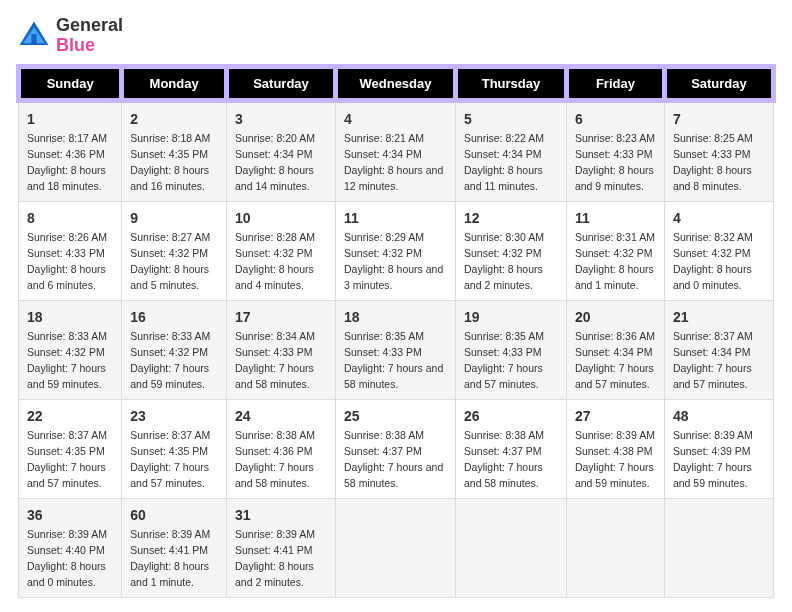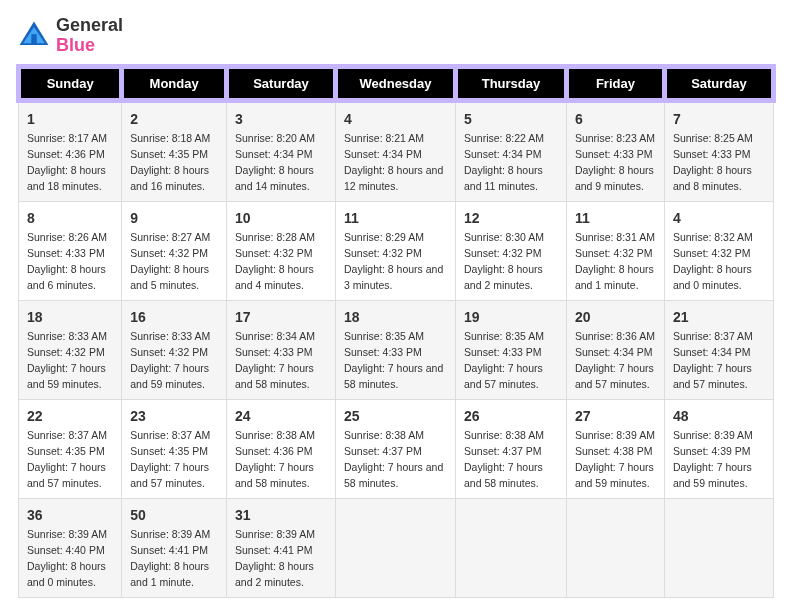--- a/index.html
+++ b/index.html
@@ -350,21 +350,21 @@
       <tr>
         <td>
         <span class="day-num">36</span>
         <span class="cell-content">
           Sunrise: 8:39 AM<br>
           Sunset: 4:40 PM<br>
           Daylight: 8 hours and 0 minutes.
         </span>
       </td>
         <td>
-        <span class="day-num">50</span>
+        <span class="day-num">60</span>
         <span class="cell-content">
           Sunrise: 8:39 AM<br>
           Sunset: 4:41 PM<br>
           Daylight: 8 hours and 1 minute.
         </span>
       </td>
         <td>
         <span class="day-num">31</span>
         <span class="cell-content">
           Sunrise: 8:39 AM<br>

